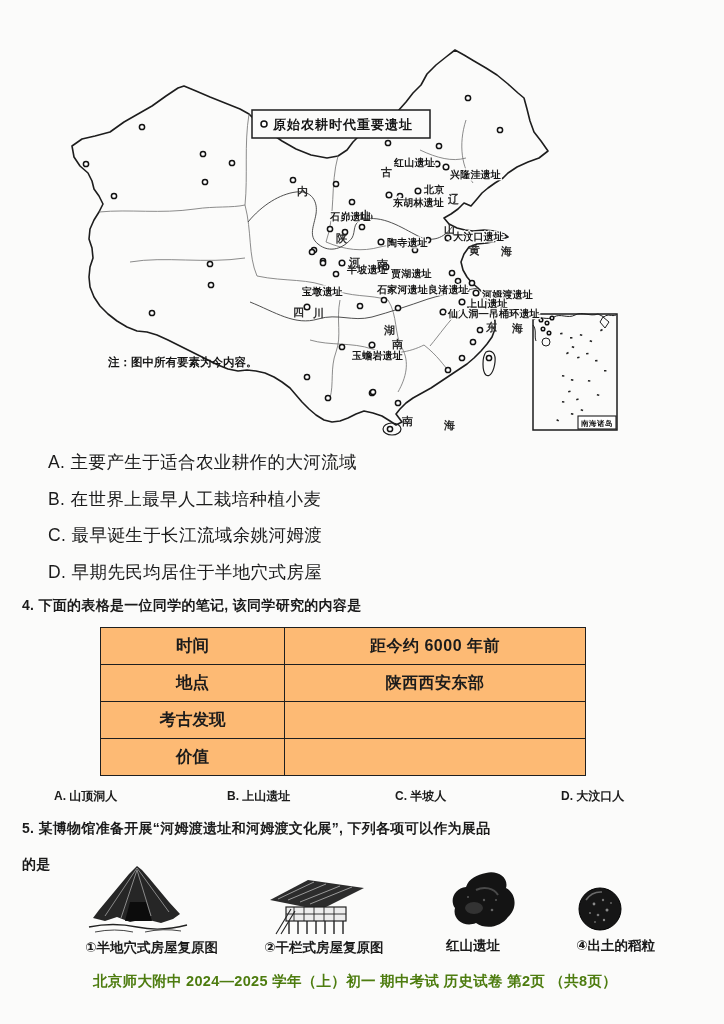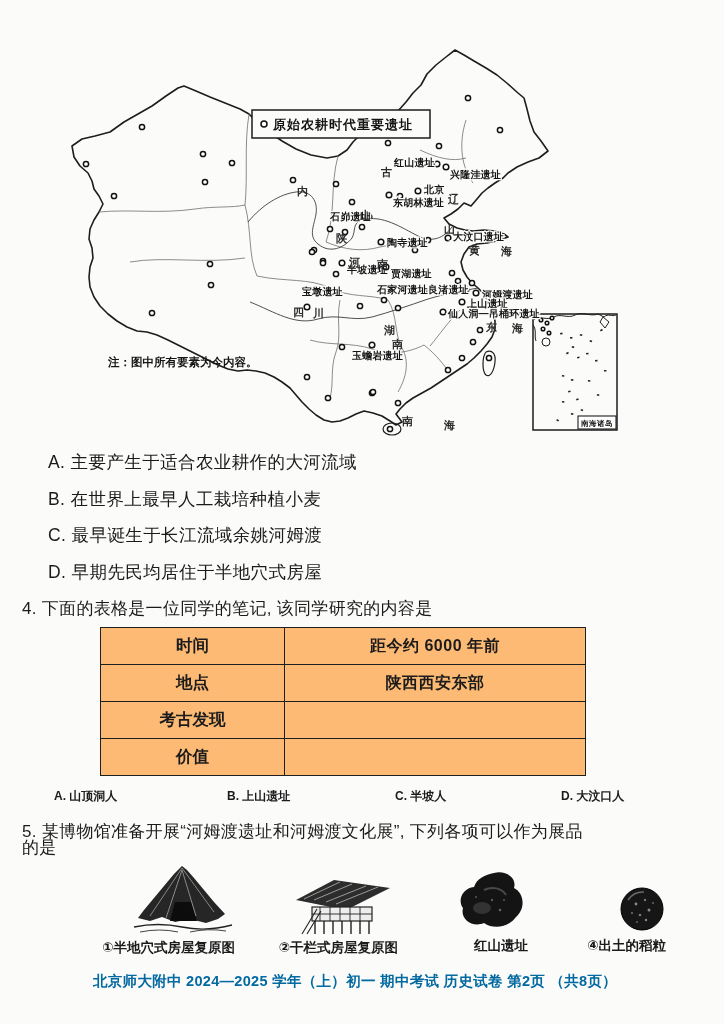--- a/index.html
+++ b/index.html
@@ -21,37 +21,37 @@
   .legend-box{fill:#fbfbfa;stroke:#1d1d1d;stroke-width:1.5}
   .legend-text{font-size:13px;font-weight:700;fill:#141414;letter-spacing:1px}
   .map-note{font-size:11.5px;font-weight:700;fill:#141414}
   .inset-box{fill:none;stroke:#1d1d1d;stroke-width:1.5}
   .inset-line{fill:none;stroke:#1d1d1d;stroke-width:1}
   .inset-mark{fill:#222}
   .inset-label-box{fill:#fff;stroke:#1d1d1d;stroke-width:1.1}
   .inset-label{font-size:7.5px;font-weight:700;fill:#111;letter-spacing:.5px}
   
   .opt-line{font-size:17.5px;font-weight:400;letter-spacing:.4px;white-space:nowrap}
-  .stem{font-size:17px;font-weight:400;letter-spacing:.3px;white-space:nowrap}
+  .stem{font-size:14px;font-weight:700;letter-spacing:.3px;white-space:nowrap}
   .opt-inline{font-size:12px;font-weight:600;white-space:nowrap}
   
   .note-table{position:absolute;left:100px;top:627px;width:484px;
     border:1.6px solid #1f1f1f;background:#fdba74}
   .trow{display:flex;height:36px;border-top:1.4px solid #1f1f1f}
   .trow:first-child{border-top:none}
   .tcell-k{width:183px;border-right:1.4px solid #1f1f1f;display:flex;
     align-items:center;justify-content:center;font-size:16.5px;font-weight:600}
   .tcell-v{flex:1;display:flex;align-items:center;justify-content:center;
     font-size:16px;font-weight:700;letter-spacing:.5px}
   
-  .exh{position:absolute;margin:0;display:flex;flex-direction:column;align-items:flex-end}
+  .exh{position:absolute;margin:0;display:flex;flex-direction:column;align-items:flex-start}
   .exh figcaption{font-size:13.5px;font-weight:600;white-space:nowrap;margin-top:3px}
   
   .footer{position:absolute;top:972px;left:0;width:710px;text-align:center;
-    font-size:14.5px;font-weight:600;letter-spacing:.3px;color:#0369a1}
+    font-size:14.5px;font-weight:600;letter-spacing:.3px;color:#4d7c0f}
 </style>
 </head>
 <body>
 
 <svg id="map-svg" width="724" height="446" viewBox="0 0 724 446">
 
   <path class="coast" d="M72,146 L82,139 L95,136 L110,132 L124,122 L138,114 L152,106 L166,96 L178,88 L184,86
 L196,91 L210,97 L225,103 L240,109 L249,114 L258,123 L269,132 L282,141 L296,149 L311,155 L327,158 L338,156
 L347,150 L353,142 L361,134 L373,127 L386,119 L398,111 L406,102 L413,93 L421,85 L427,74 L436,65 L446,57 L455,50
 L464,55 L474,61 L486,68 L497,75 L508,84 L518,93 L524,98 L527,109 L530,121 L534,132 L541,141 L548,151
@@ -288,21 +288,21 @@
 <div class="abs opt-inline" style="left:395px;top:788px">
   <span>C.</span>
   <span>半坡人</span>
 </div>
 <div class="abs opt-inline" style="left:561px;top:788px">
   <span>D.</span>
   <span>大汶口人</span>
 </div>
 
 <div class="abs stem" style="left:22px;top:820px">5. 某博物馆准备开展“河姆渡遗址和河姆渡文化展”, 下列各项可以作为展品</div>
-<div class="abs stem" style="left:22px;top:836px">的是</div>
+<div class="abs stem" style="left:22px;top:856px">的是</div>
 
 <figure class="exh" style="left:85px;top:864px;width:150px">
   <svg width="105" height="72" viewBox="0 0 105 72">
     <polygon points="52,2 44,10 34,22 24,34 14,46 8,54 20,57 32,53 45,58 60,55 76,59 88,55 95,50 84,38 74,26 64,14 57,6" fill="#262626"></polygon>
     <polygon points="45,38 61,38 67,57 40,57" fill="#0c0c0c"></polygon>
     <path d="M52,4 L20,52 M52,6 L36,54 M52,6 L66,52 M52,4 L84,48" stroke="#8a8a8a" stroke-width="1" fill="none"></path>
     <path d="M4,63 Q28,58 52,63 T102,61" stroke="#222" stroke-width="1.4" fill="none"></path>
     <path d="M10,68 Q30,64 48,68 M60,68 Q78,64 96,67" stroke="#444" stroke-width="1" fill="none"></path>
   </svg>
   <figcaption>①半地穴式房屋复原图</figcaption>

